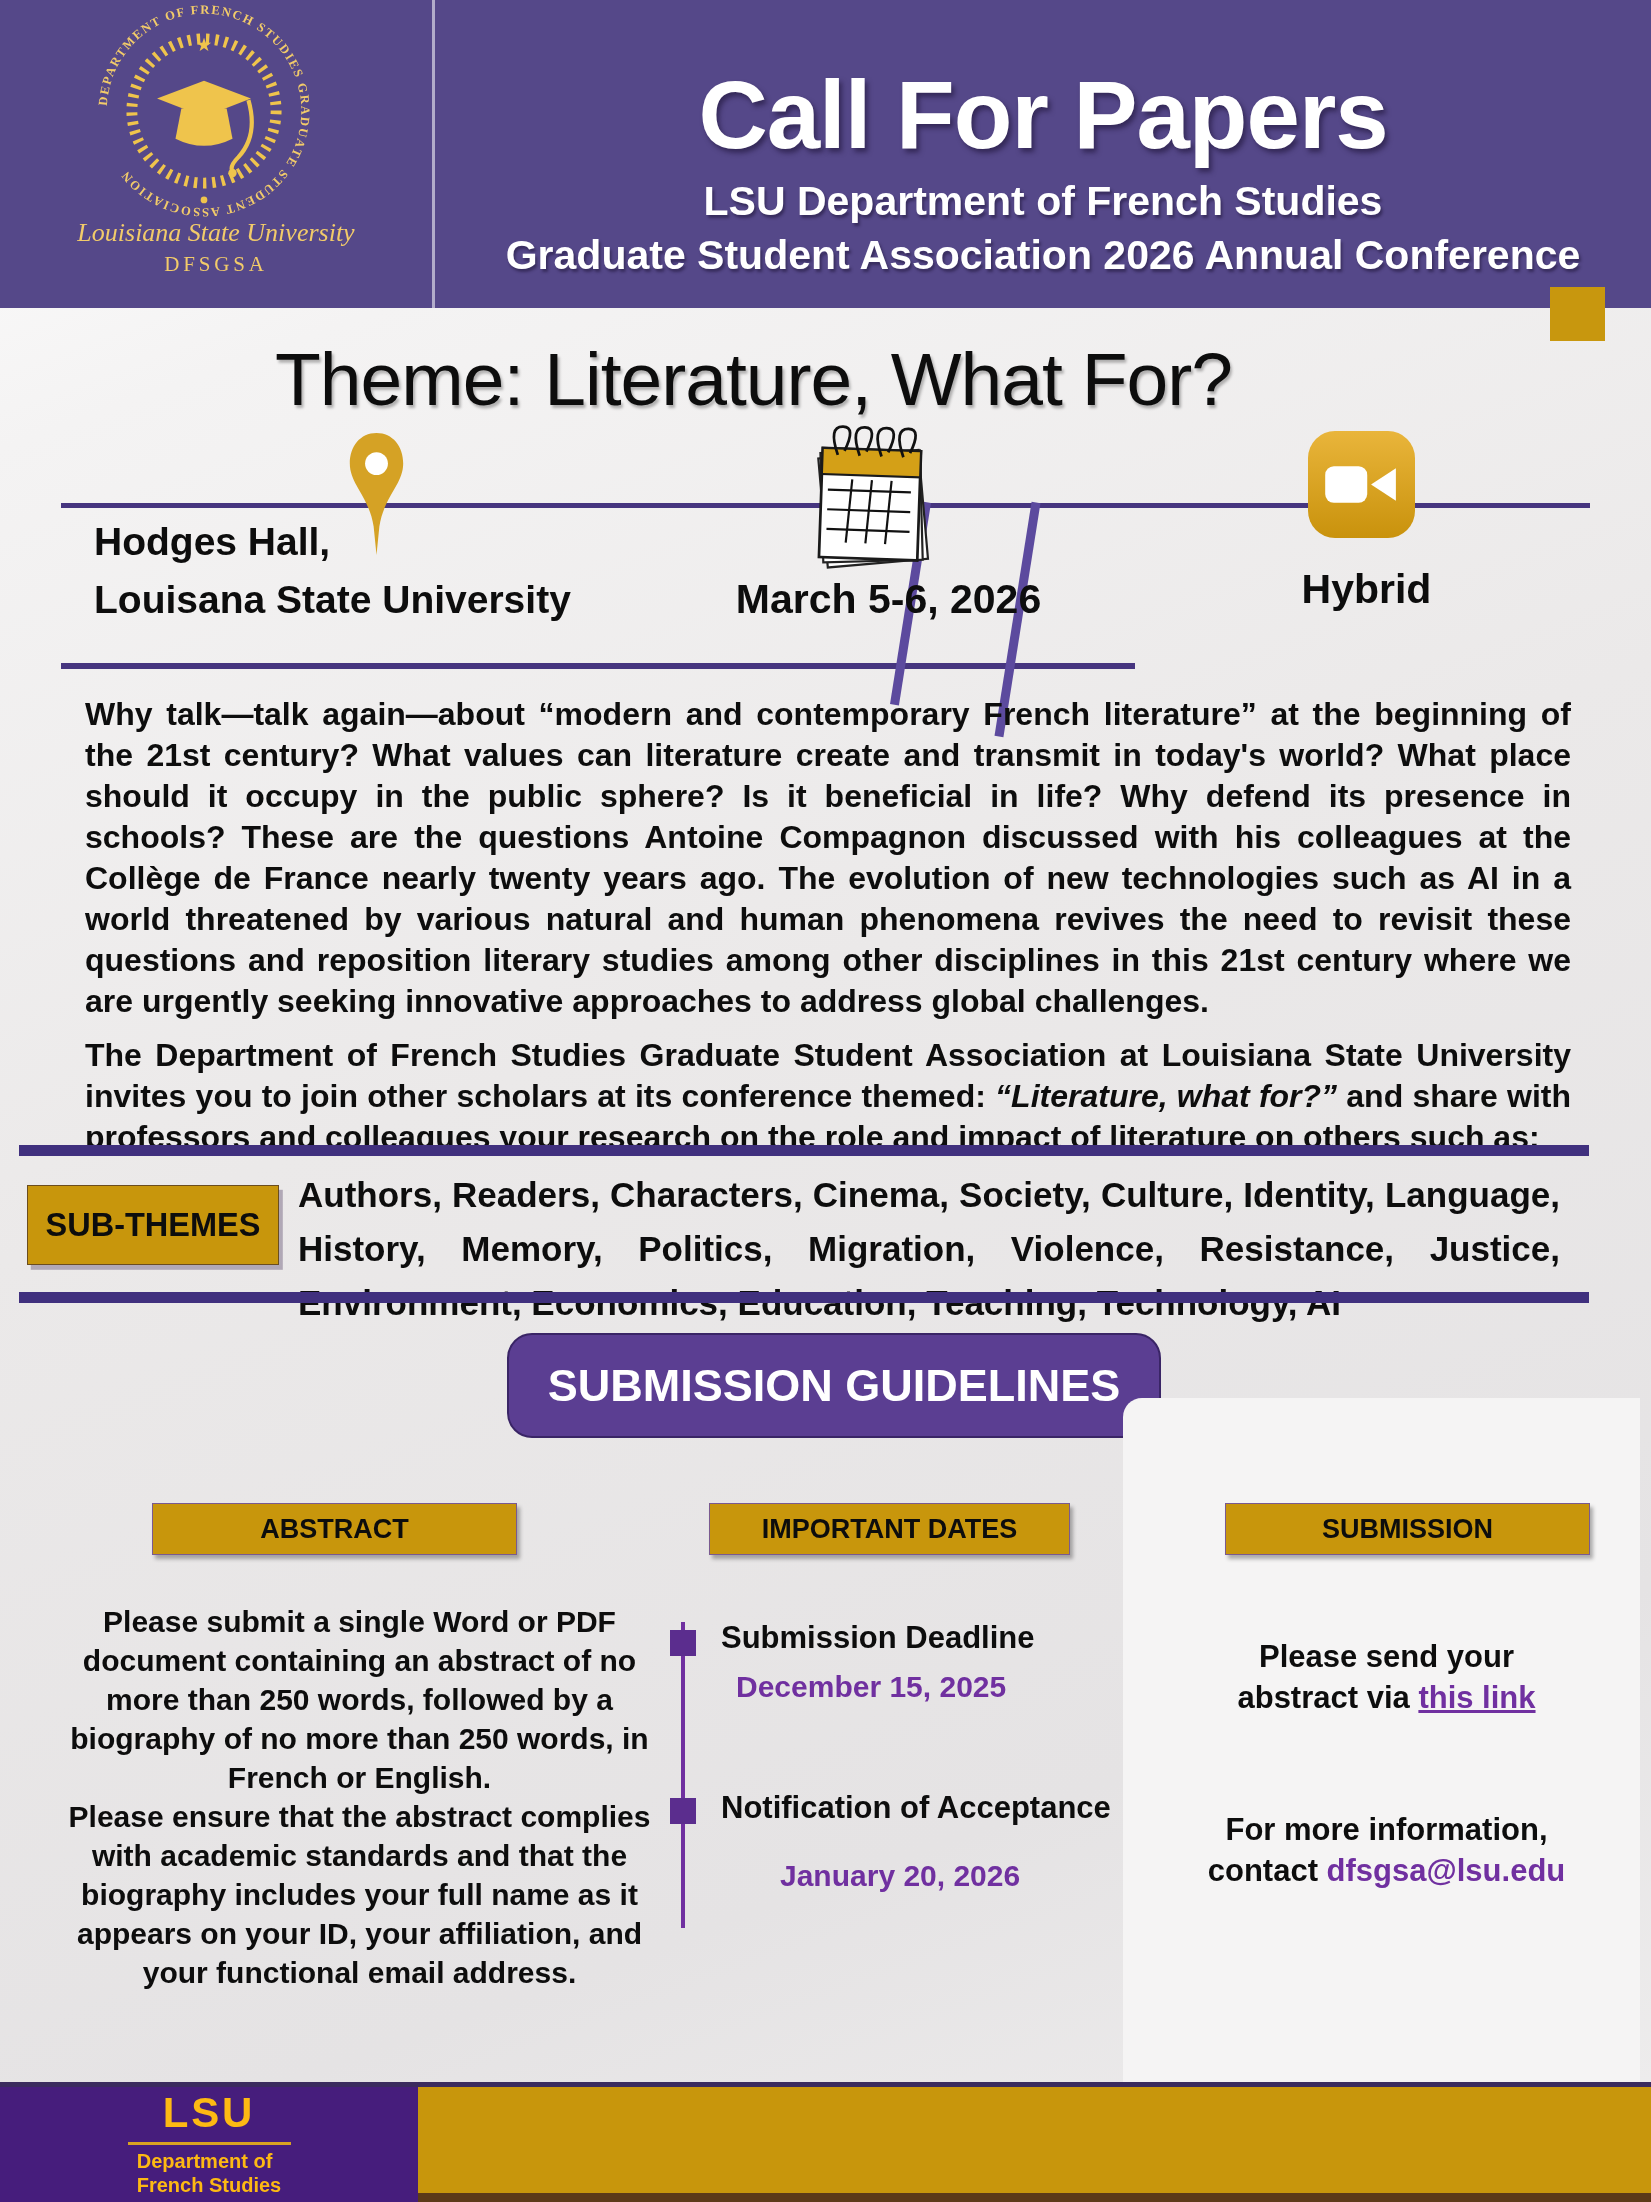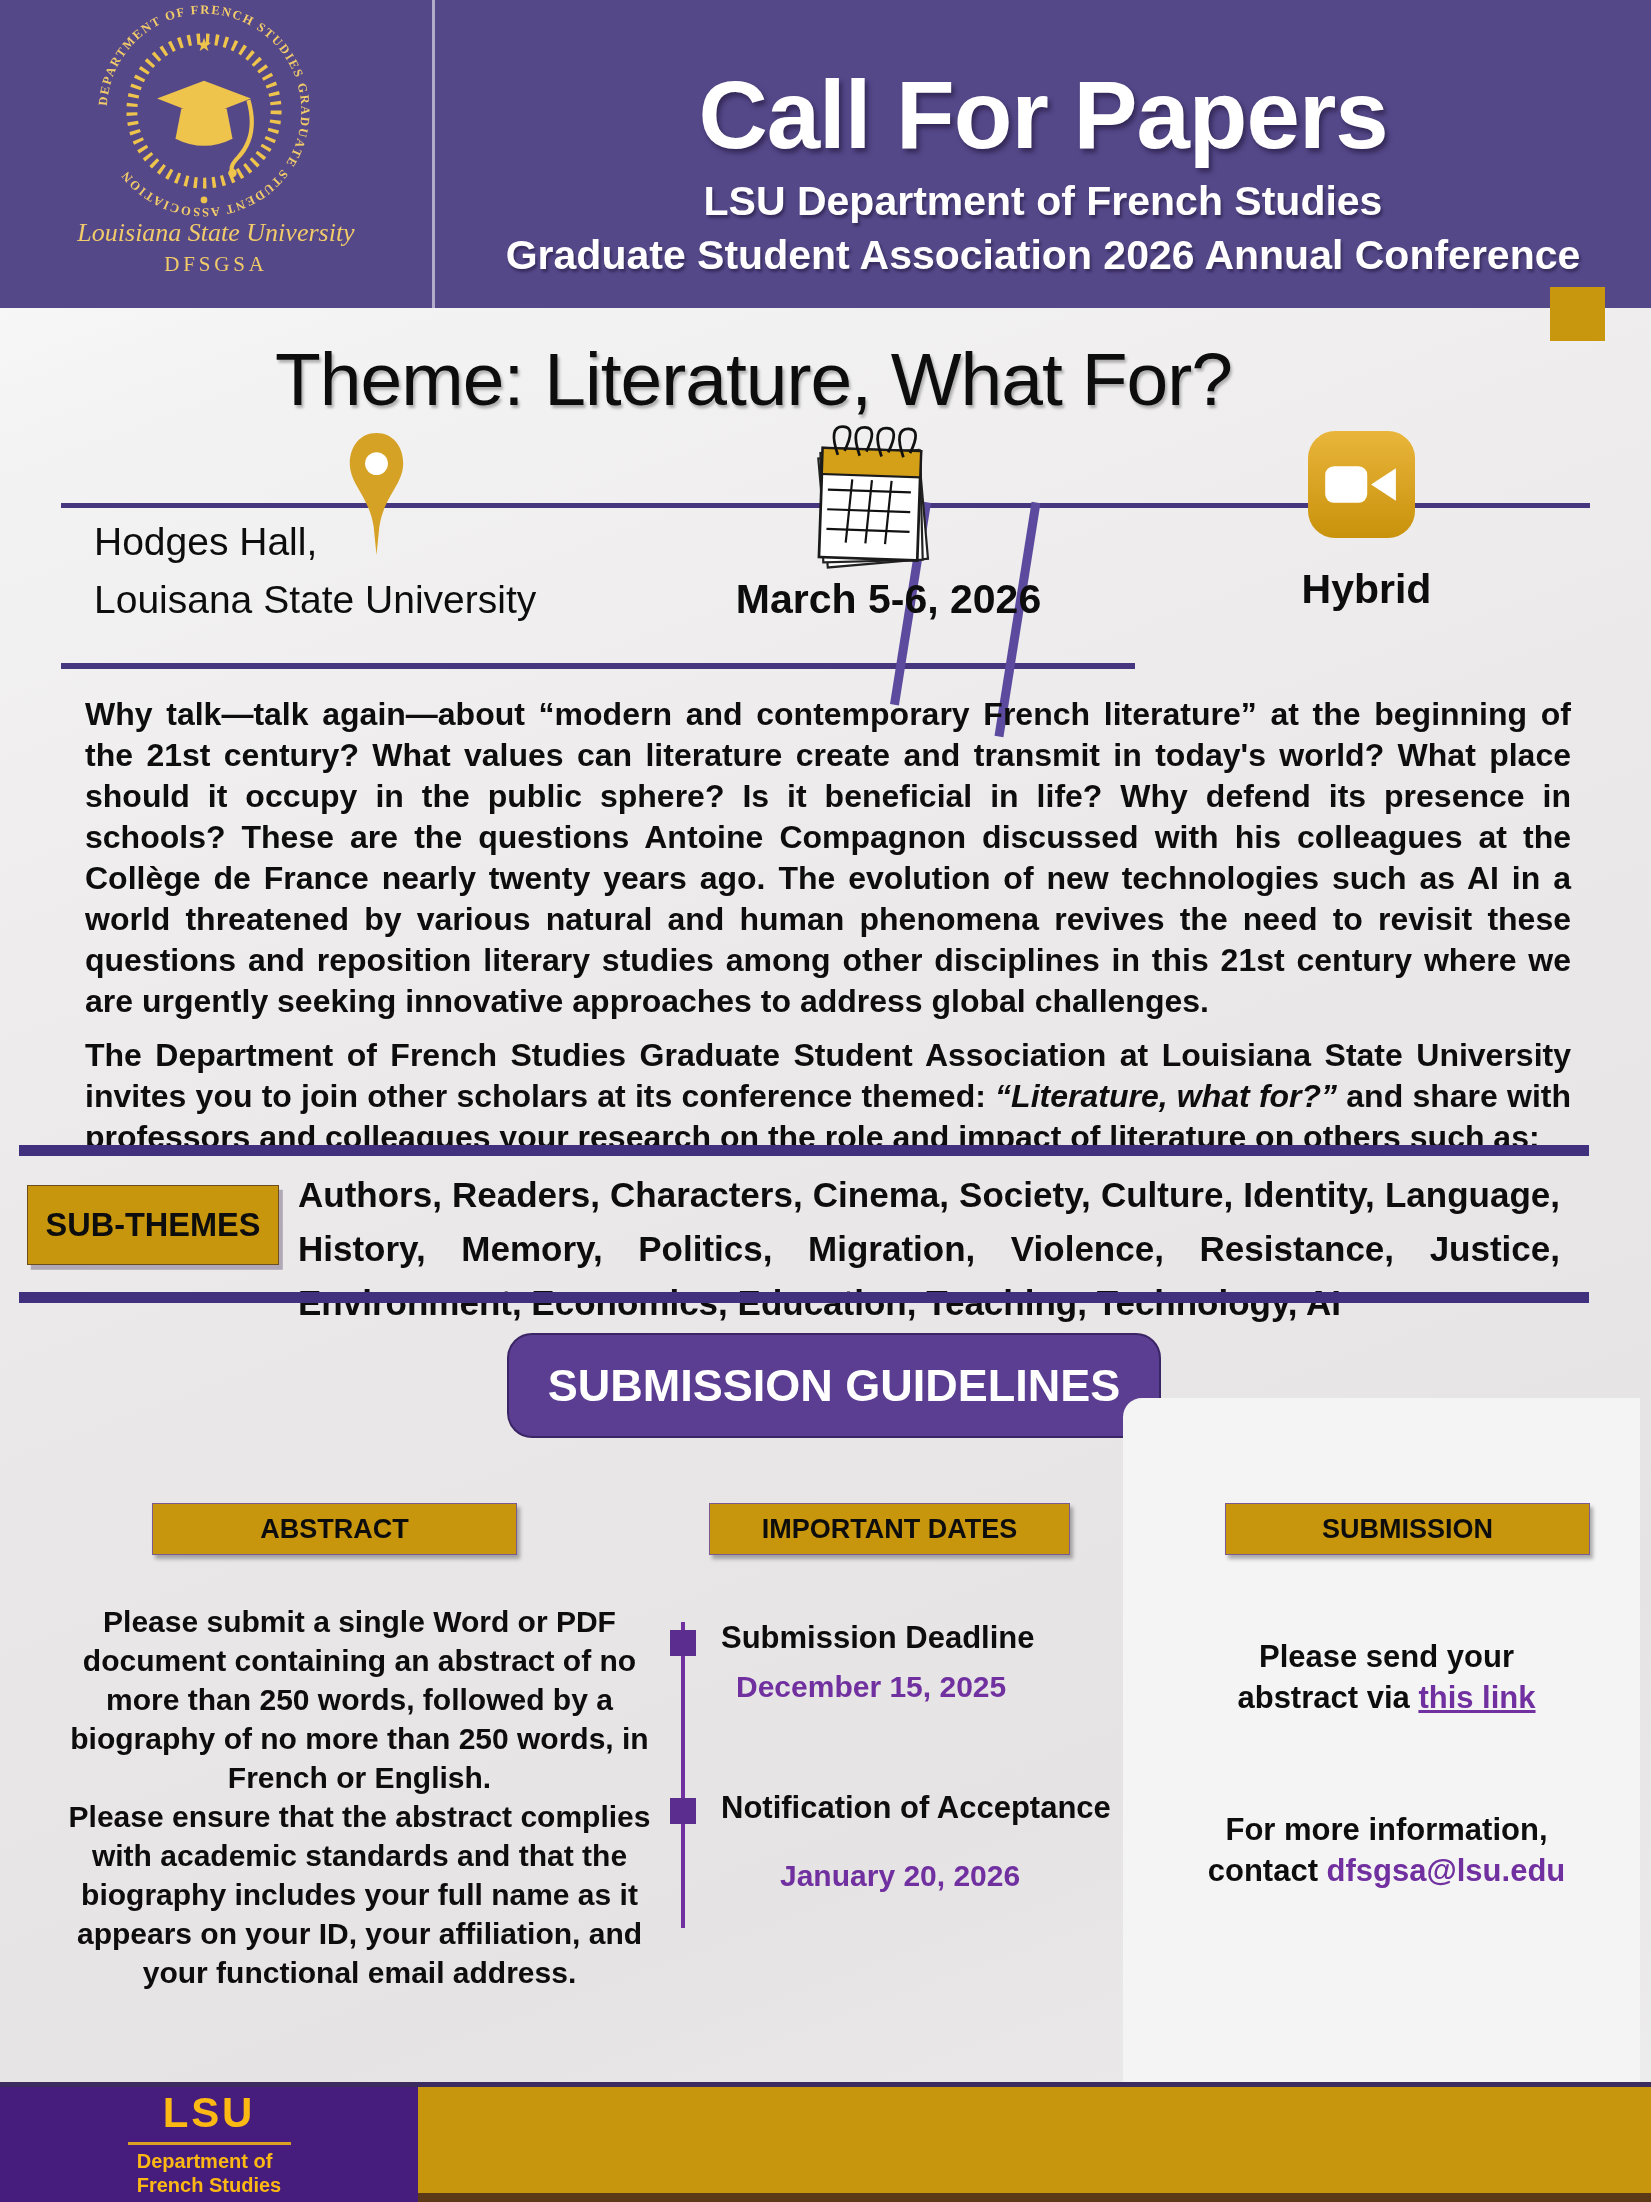--- a/index.html
+++ b/index.html
@@ -28,21 +28,21 @@
   .theme-row .theme-label{margin-right:21px;}
 
   
   .info-band{position:absolute;left:0;top:421px;width:1652px;height:296px;}
   .line-top{position:absolute;left:61px;top:82px;width:1529px;height:4.8px;background:#46357F;}
   .line-bottom{position:absolute;left:61px;top:242px;width:1074px;height:5.7px;background:#46357F;}
   .slant{position:absolute;width:8.6px;background:#5C4A9E;transform:rotate(9deg);}
   .slant1{left:906px;top:80px;height:205px;}
   .slant2{left:1013px;top:80px;height:237px;}
   .pin-icon{position:absolute;left:346px;top:7.6px;width:61px;height:134px;}
-  .loc-text{position:absolute;left:94px;top:92px;font-size:39px;font-weight:normal;color:#0d0d0d;line-height:1.48;}
+  .loc-text{position:absolute;left:94px;top:92px;font-size:39px;font-weight:bold;color:#0d0d0d;line-height:1.48;}
   .cal-icon{position:absolute;left:801px;top:-1.9px;width:143px;height:153px;}
   .date-text{position:absolute;left:688px;top:155px;width:401px;text-align:center;
     font-size:41px;font-weight:bold;color:#0d0d0d;}
   .vid-icon{position:absolute;left:1308px;top:9.6px;width:107px;height:107px;border-radius:27px;
     background:linear-gradient(180deg,#E9B53B,#C9920C);}
   .hybrid-text{position:absolute;left:1271px;top:145px;width:191px;text-align:center;
     font-size:41px;font-weight:bold;color:#0d0d0d;}
 
   
   .body-text{position:absolute;left:72px;top:681px;width:1512px;color:#0d0d0d;}

